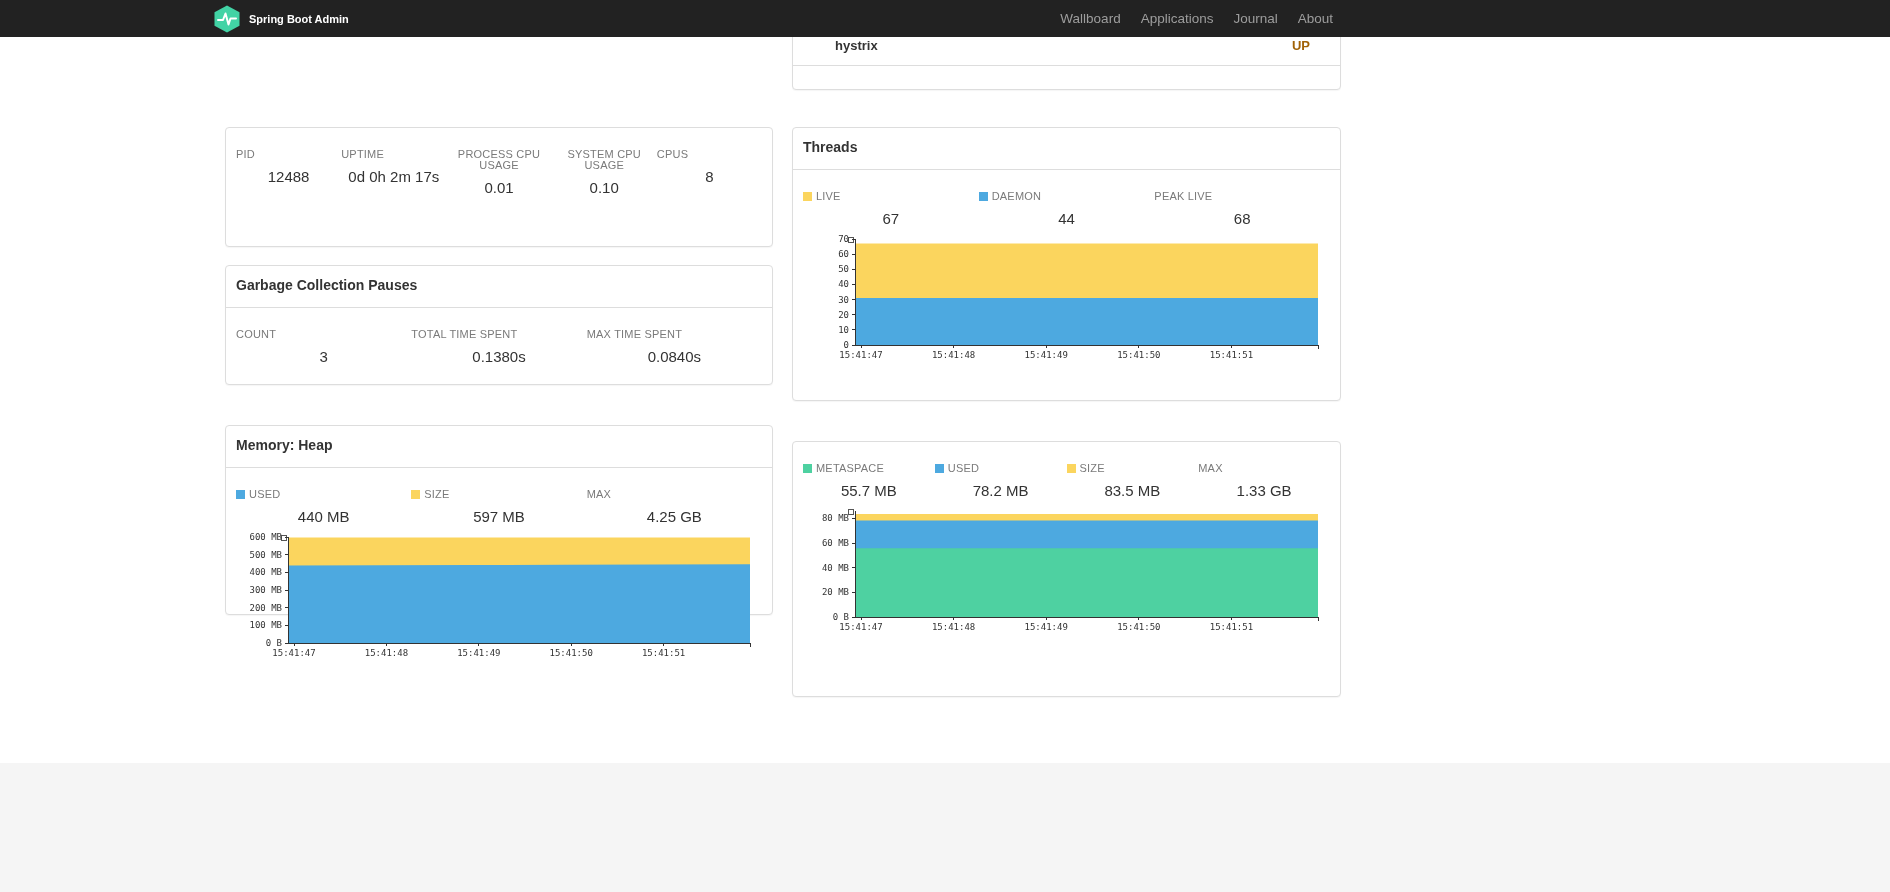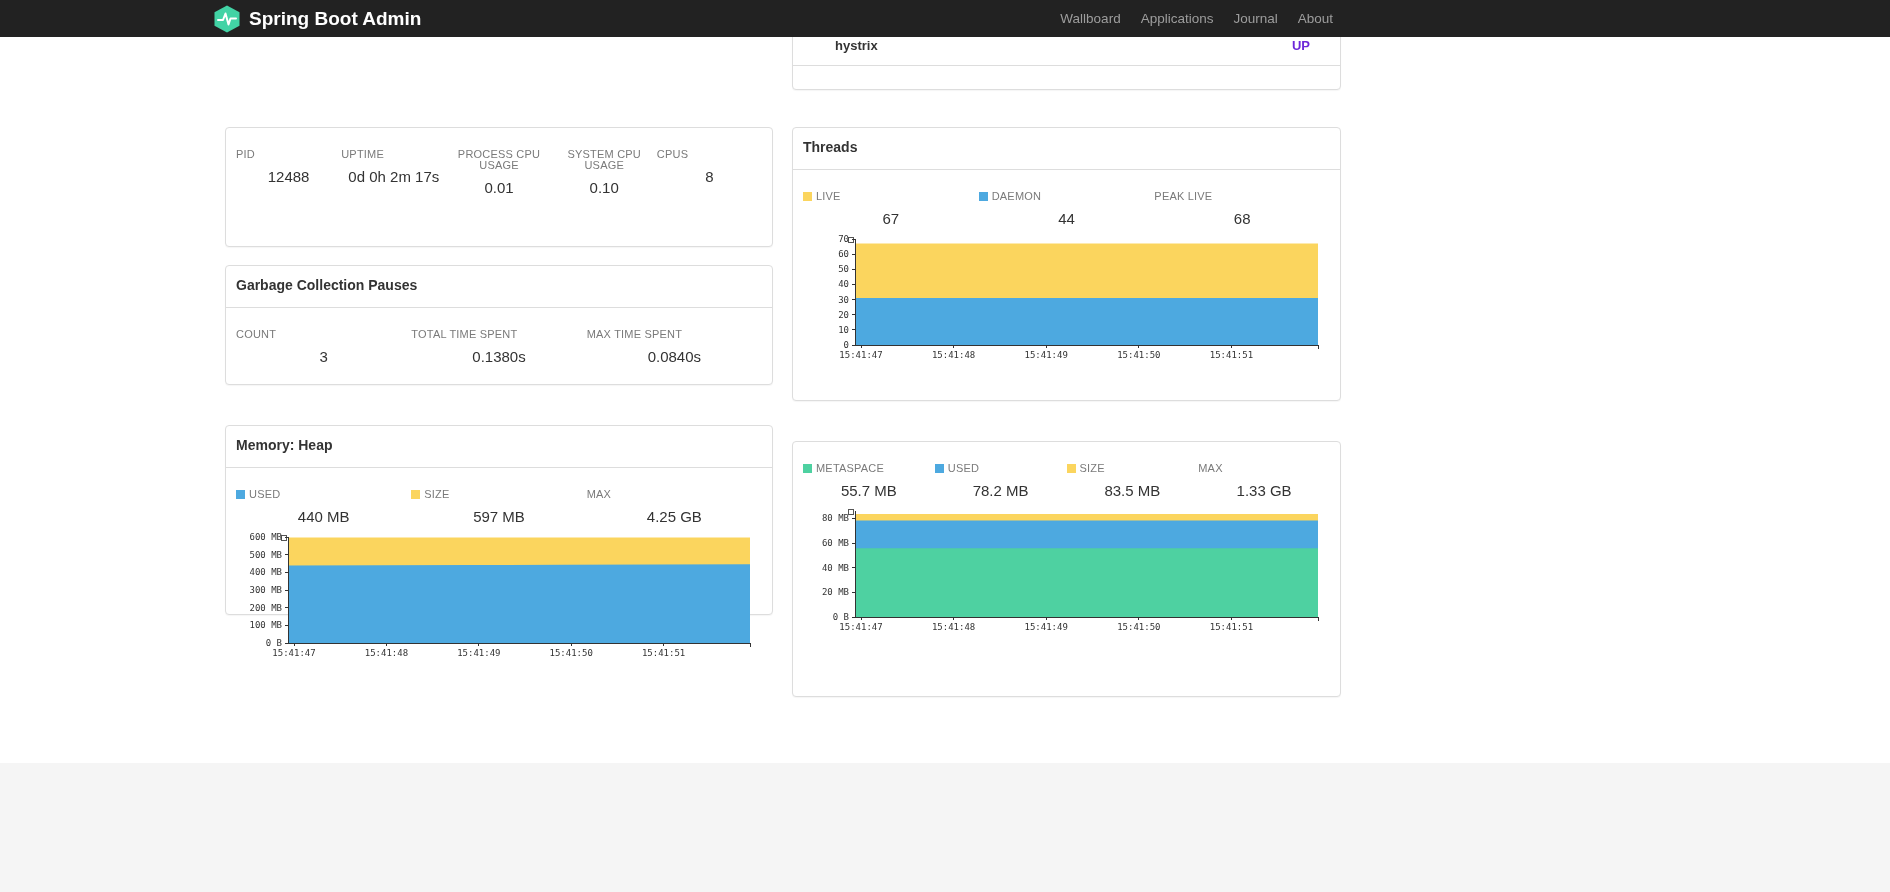--- a/index.html
+++ b/index.html
@@ -3,21 +3,21 @@
 <meta charset="utf-8">
 <style>
   html,body{margin:0;padding:0}
   body{
     width:1890px;height:892px;overflow:hidden;background:#fff;
     font-family:"Liberation Sans","DejaVu Sans",sans-serif;color:#333;
   }
   
   .navbar{position:fixed;top:0;left:0;right:0;height:37px;background:#222;z-index:100}
   .navbar-inner{height:100%;margin-left:214px;width:1129px;display:flex;align-items:center;justify-content:space-between}
-  .brand{display:flex;align-items:center;gap:9px;color:#fff;font-weight:700;font-size:19px;text-decoration:none;cursor:pointer}
+  .brand{display:flex;align-items:center;gap:9px;color:#fff;font-weight:700;font-size:11px;text-decoration:none;cursor:pointer}
   .brand svg{display:block}
   .nav-links{display:flex;list-style:none;margin:0;padding:0}
   .nav-links a{display:block;padding:9px 10px;font-size:13.5px;color:#9d9d9d;text-decoration:none;cursor:pointer}
   
   .main{padding-top:37px;margin-left:225px;width:1116px;display:flex;gap:19px;align-items:flex-start}
   .col{display:flex;flex-direction:column}
   .col-left{width:548px}
   .col-right{width:549px}
   
   .panel{background:#fff;border:1px solid #ddd;border-radius:4px;box-shadow:0 1px 1px rgba(0,0,0,.04);box-sizing:border-box}
@@ -198,21 +198,21 @@
         </div>
     </section>
 
   </div>
 
   <div class="col col-right">
 
     <section class="panel" id="health-panel">
       <div class="health-row">
         <span class="health-name">hystrix</span>
-        <span class="health-status" style="color: #6d28d9;">UP</span>
+        <span class="health-status" style="color: #a16207;">UP</span>
       </div>
     </section>
 
     <section class="panel" id="threads-panel">
       <div class="panel-heading">Threads</div>
       <div class="stats">
         <div class="stat">
           <div class="stat-label">
               <span class="sq" style="background: rgb(251, 213, 94);"></span>
               <span>LIVE</span>

